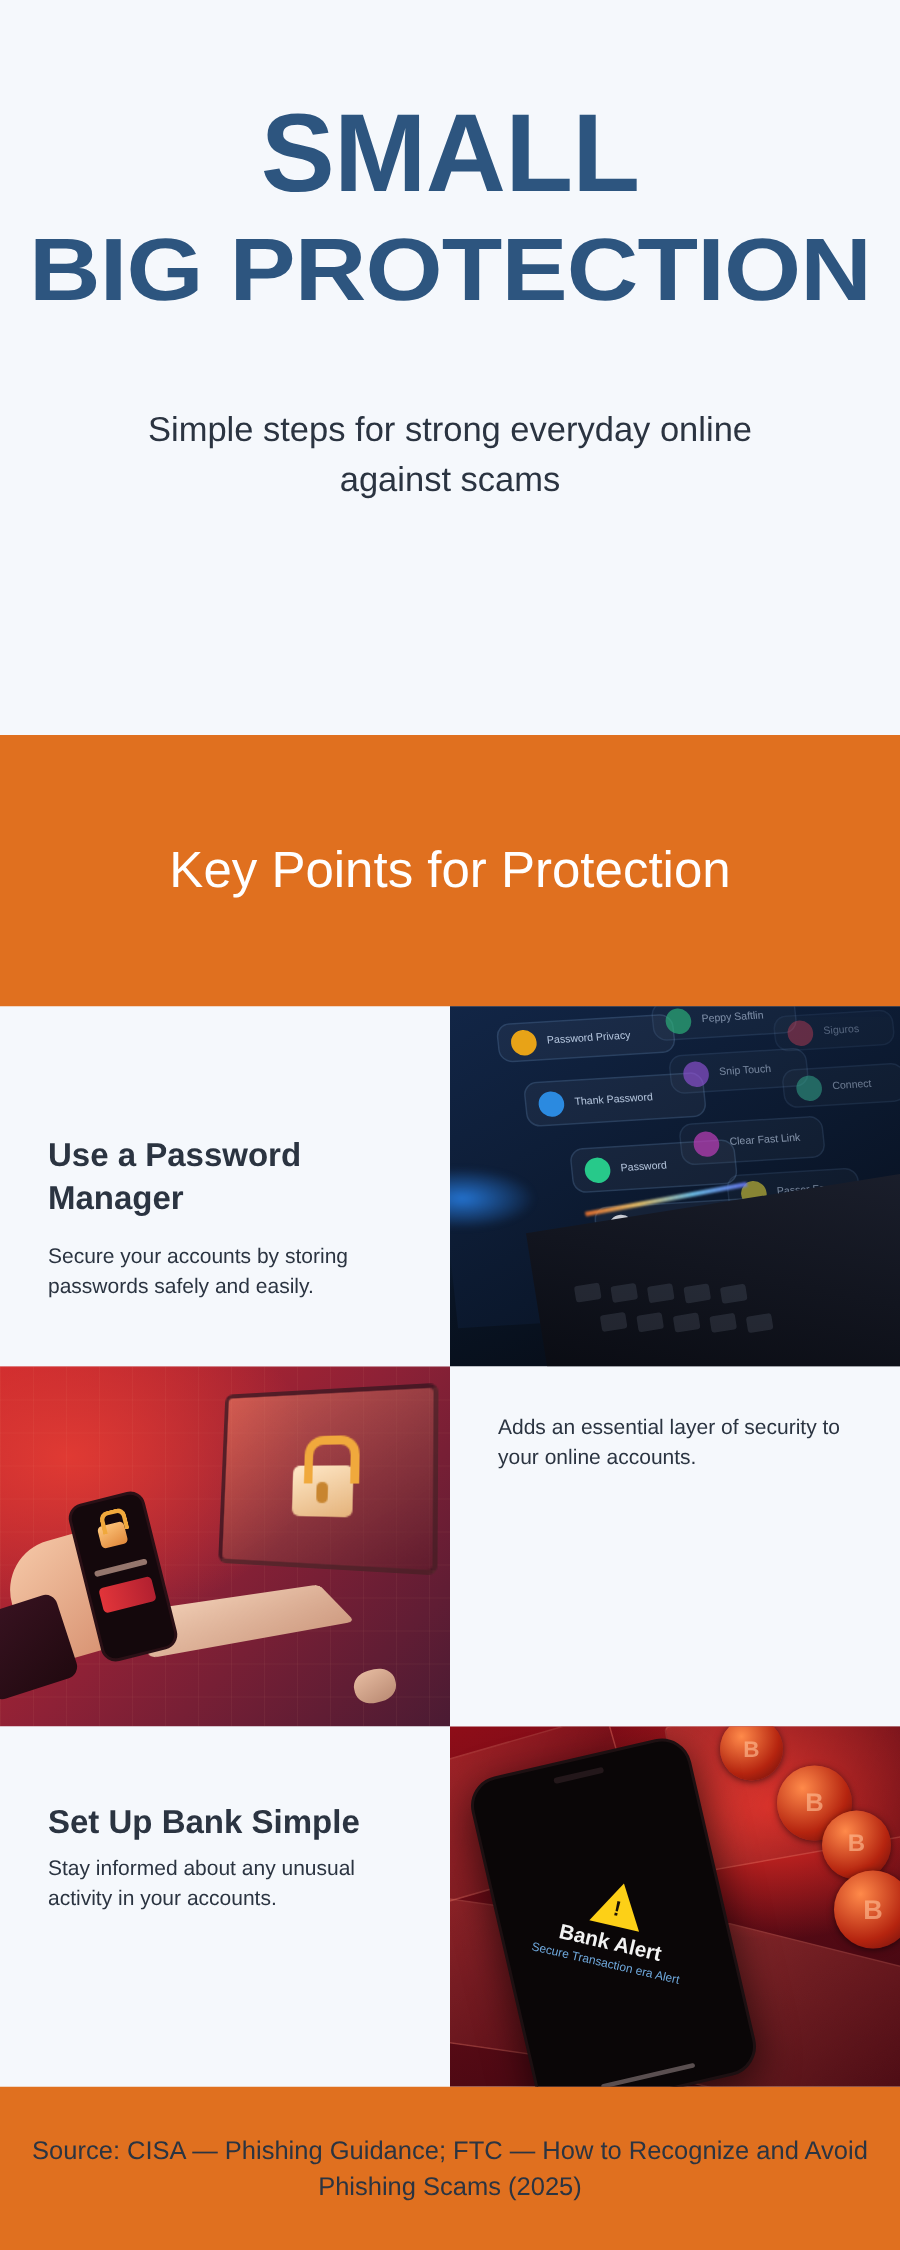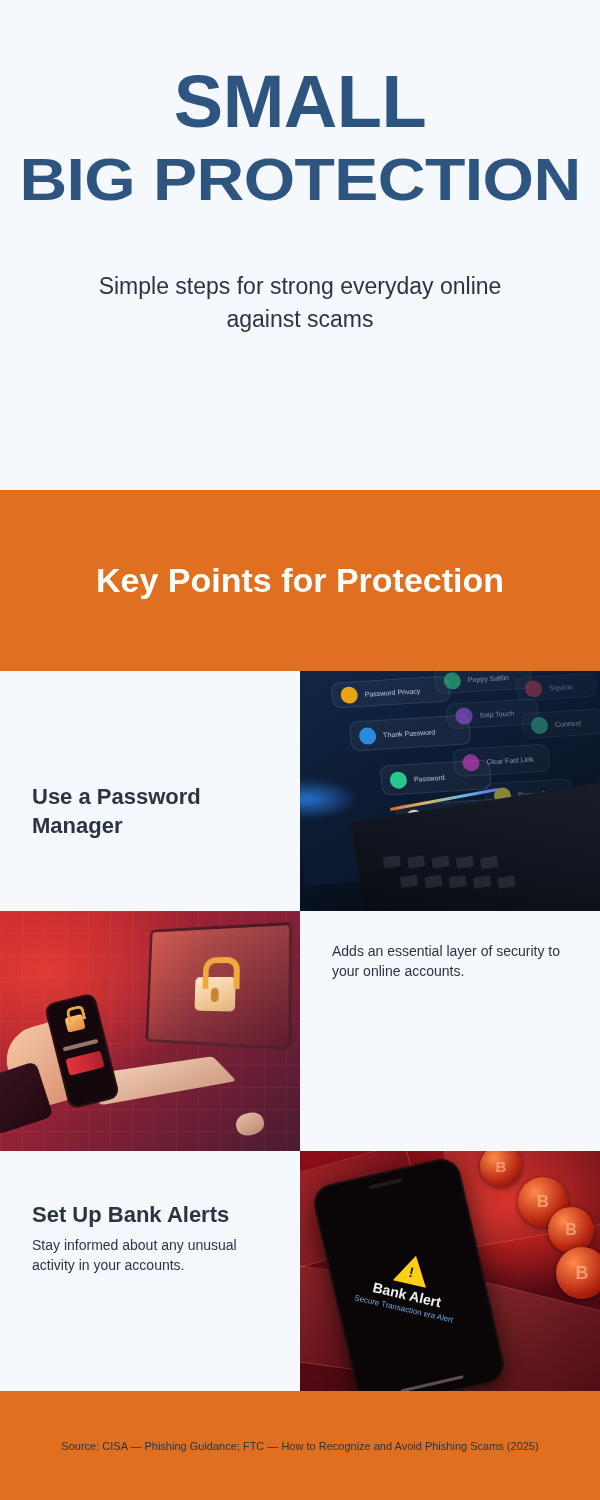--- a/index.html
+++ b/index.html
@@ -69,21 +69,21 @@
     display: flex;
     align-items: center;
     justify-content: center;
     text-align: center;
   }
 
   .banner-title {
     color: #ffffff;
     font-size: 34px;
     line-height: 49px;
-    font-weight: bold;
+    font-weight: normal;
     padding: 0 90px;
   }
 
   
   .rows { display: flex; flex-direction: column; }
 
   .row {
     display: flex;
     height: 240px;
     width: 600px;
@@ -312,21 +312,21 @@
   .footer {
     height: 110px;
     background: #e0701f;
     display: flex;
     align-items: center;
     justify-content: center;
     text-align: center;
   }
   .footer-text {
     color: #2b3441;
-    font-size: 11px;
+    font-size: 17px;
     line-height: 24px;
     padding: 0 21px;
   }
 </style>
 </head>
 <body>
 
 <div class="poster">
 
   <section class="hero">
@@ -339,20 +339,21 @@
 
   <section class="banner">
     <h2 class="banner-title">Key Points for Protection</h2>
   </section>
 
   <div class="rows">
 
     <div class="row row-1">
       <div class="cell text-cell">
         <h3 class="card-title">Use a Password Manager</h3>
+        <p class="card-desc">Secure your accounts by storing passwords safely and easily.</p>
       </div>
       <div class="cell img-pw">
         <div class="pw-screen">
           <div class="pw-tile" style="left:46px; top:14px; width:118px; height:26px;">
             <span class="pw-dot" style="background:#e8a317"></span>
             <span class="pw-lbl">Password Privacy</span>
           </div>
           <div class="pw-tile" style="left:60px; top:54px; width:120px; height:30px;">
             <span class="pw-dot" style="background:#2b8ae0"></span>
             <span class="pw-lbl">Thank Password</span>
@@ -423,21 +424,21 @@
           <div class="fa-phone-btn"></div>
         </div>
       </div>
       <div class="cell text-cell">
         <p class="card-desc">Adds an essential layer of security to your online accounts.</p>
       </div>
     </div>
 
     <div class="row row-3">
       <div class="cell text-cell">
-        <h3 class="card-title">Set Up Bank Alerts</h3>
+        <h3 class="card-title">Set Up Bank Simple</h3>
         <p class="card-desc">Stay informed about any unusual activity in your accounts.</p>
       </div>
       <div class="cell img-bank">
         <div class="bank-bill" style="left:-30px; top:10px; width:150px; height:92px; transform:rotate(-16deg);"></div>
         <div class="bank-bill" style="left:-44px; top:120px; width:160px; height:96px; transform:rotate(8deg);"></div>
         <div class="bank-bill" style="left:150px; top:-16px; width:180px; height:100px; transform:rotate(-10deg);"></div>
         <div class="bank-bill" style="left:168px; top:150px; width:176px; height:110px; transform:rotate(14deg);"></div>
         <div class="bank-coin" style="right:78px; top:-6px; width:42px; height:42px; font-size:15px;">B</div>
         <div class="bank-coin" style="right:32px; top:26px; width:50px; height:50px; font-size:17px;">B</div>
         <div class="bank-coin" style="right:6px; top:56px; width:46px; height:46px; font-size:16px;">B</div>

